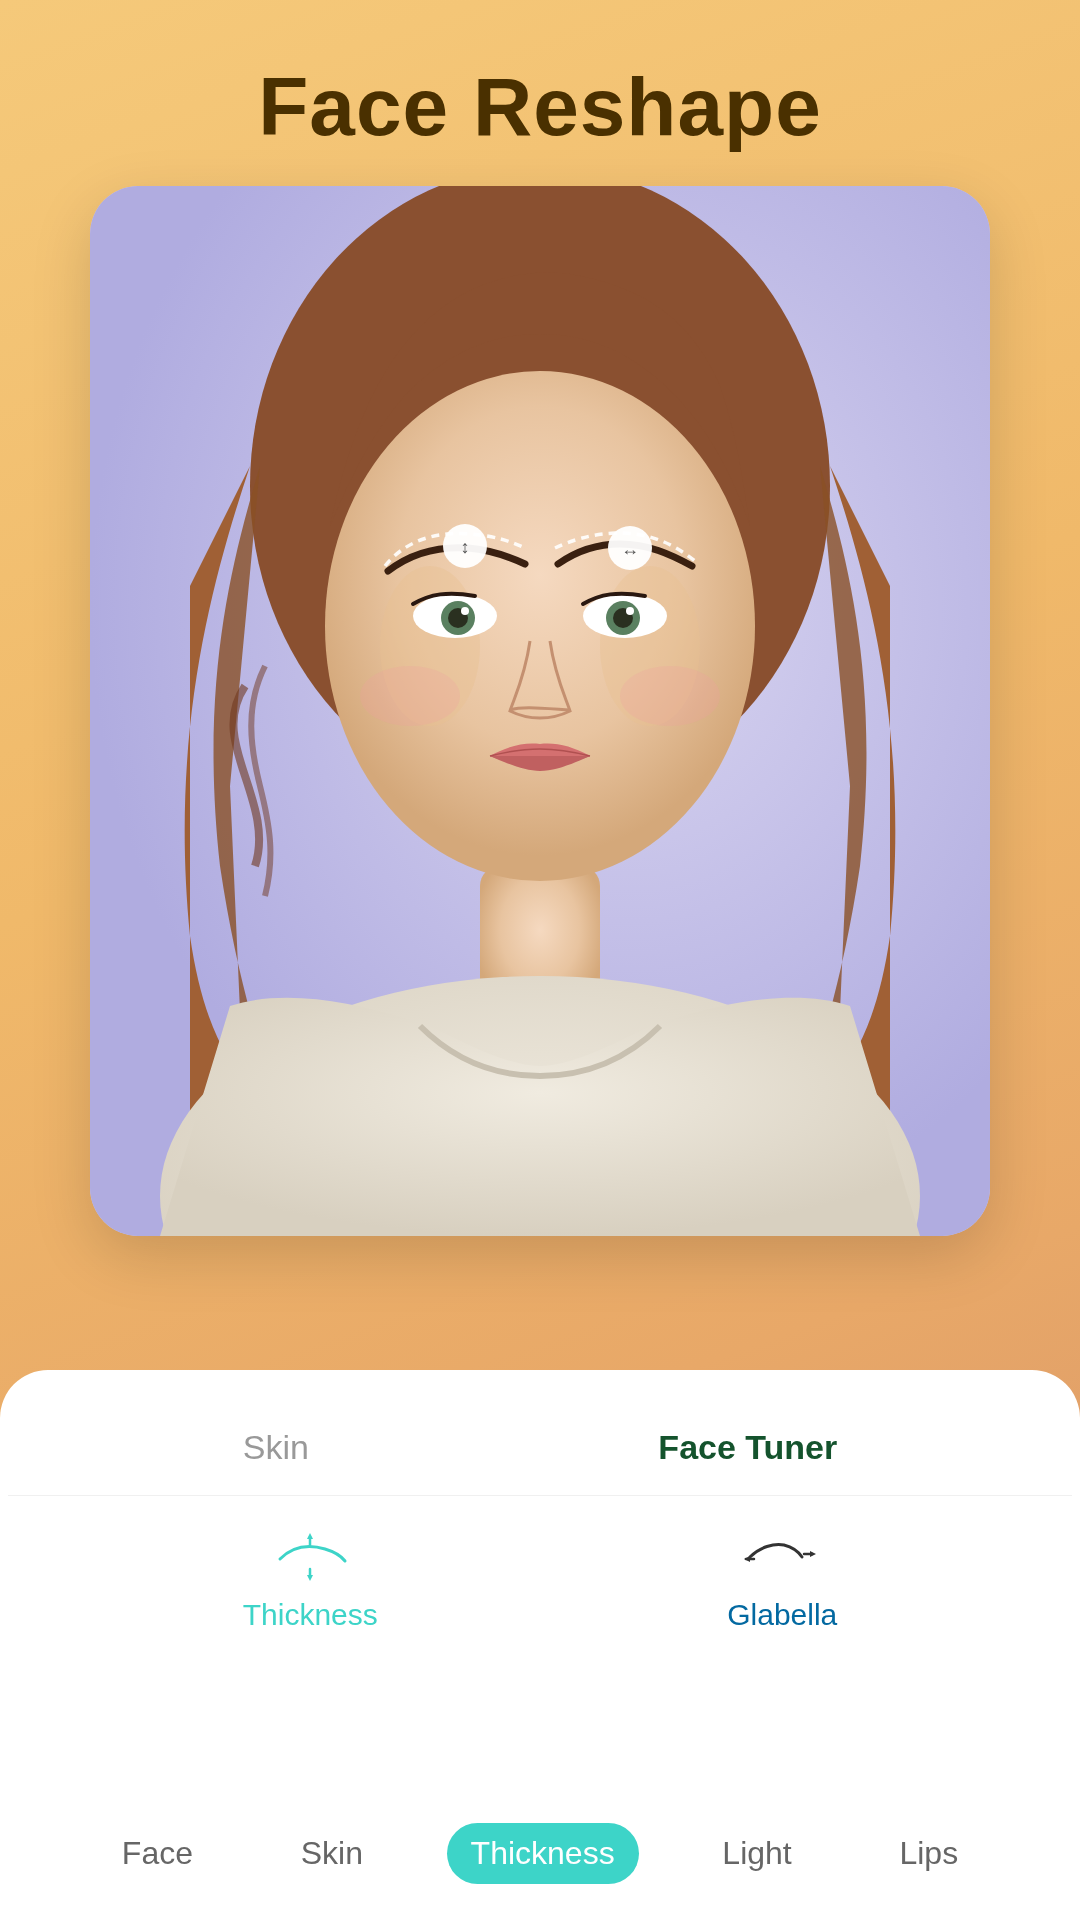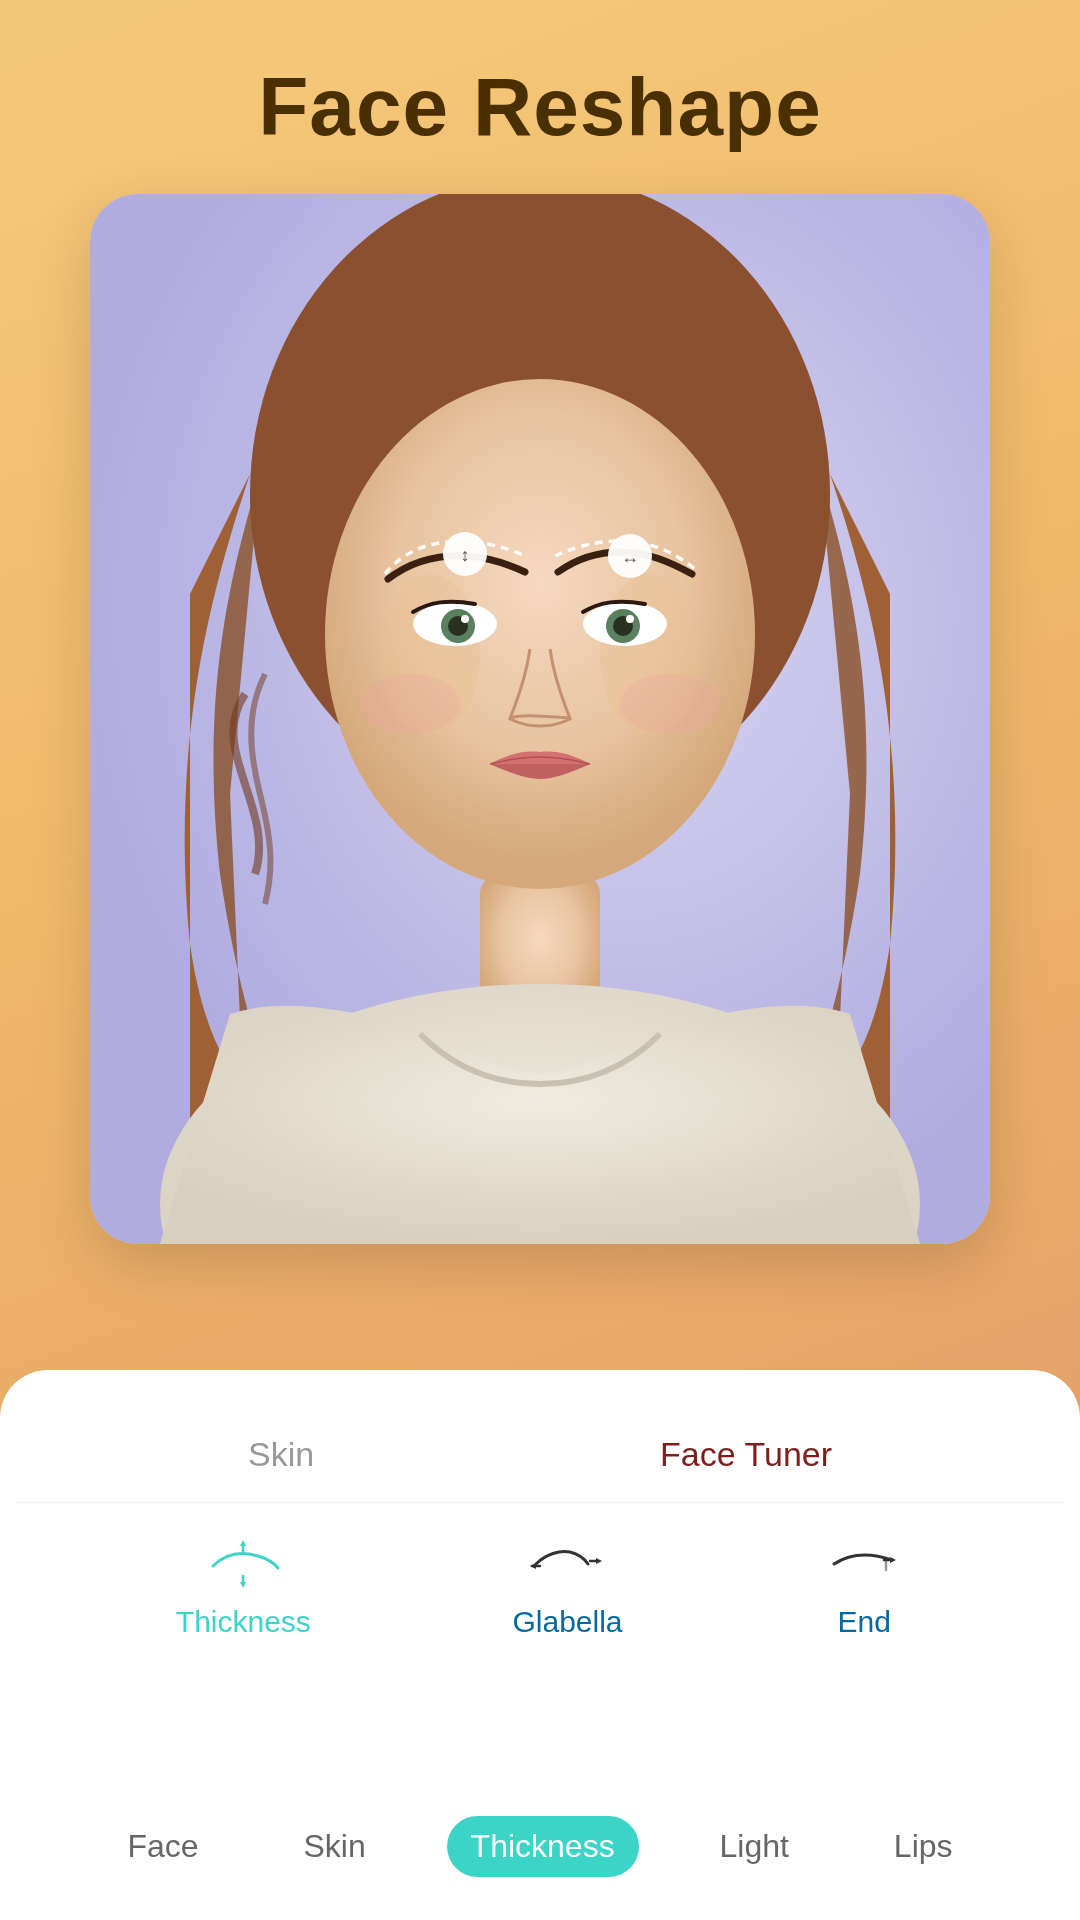--- a/index.html
+++ b/index.html
@@ -14,21 +14,21 @@
       flex-direction: column;
       align-items: center;
       overflow: hidden;
     }
 
     .page-title {
       font-size: 82px;
       font-weight: 900;
       color: #4a3000;
       margin-top: 60px;
-      margin-bottom: 40px;
+      margin-bottom: 32px;
       letter-spacing: 1px;
     }
 
     .photo-card {
       width: 900px;
       height: 1050px;
       border-radius: 48px;
       overflow: hidden;
       background: #c5c0e8;
       position: relative;
@@ -38,21 +38,21 @@
     
     .bottom-panel {
       position: absolute;
       bottom: 0;
       left: 0;
       right: 0;
       width: 1080px;
       height: 550px;
       background: white;
       border-radius: 48px 48px 0 0;
-      padding: 15px;
+      padding: 8px;
       display: flex;
       flex-direction: column;
     }
 
     .category-tabs {
       display: flex;
       justify-content: space-around;
       align-items: center;
       padding: 42px 60px 20px;
       border-bottom: 1px solid #f0f0f0;
@@ -60,22 +60,22 @@
 
     .category-tab {
       font-size: 34px;
       color: #999;
       font-weight: 400;
       cursor: pointer;
       padding: 8px 0;
     }
 
     .category-tab.active {
-      color: #7f1d1d;
-      font-weight: 400;
+      color: #14532d;
+      font-weight: 700;
     }
 
     .tool-options {
       display: flex;
       justify-content: space-around;
       padding: 30px 60px 20px;
     }
 
     .tool-option {
       display: flex;
@@ -262,31 +262,20 @@
           <line x1="12" y1="30" x2="4" y2="30" stroke="#333" stroke-width="2.5" stroke-linecap="round"></line>
           <polygon points="2,30 8,27 8,33" fill="#333"></polygon>
           <line x1="62" y1="25" x2="70" y2="25" stroke="#333" stroke-width="2.5" stroke-linecap="round"></line>
           <polygon points="74,25 68,22 68,28" fill="#333"></polygon>
         </svg>
       </div>
       <span class="tool-label">Glabella</span>
     </div>
 
 
-    <div class="tool-option">
-      <div class="tool-icon">
-        <svg width="80" height="55" viewBox="0 0 80 55">
-          <path d="M10,28 C25,18 45,16 68,24" stroke="#333" stroke-width="3" fill="none" stroke-linecap="round"></path>
-          <line x1="60" y1="24" x2="68" y2="24" stroke="#333" stroke-width="2.5" stroke-linecap="round"></line>
-          <polygon points="72,24 66,21 66,27" fill="#333"></polygon>
-          <line x1="62" y1="24" x2="62" y2="34" stroke="#333" stroke-width="2.5" stroke-linecap="round" opacity="0.5"></line>
-        </svg>
-      </div>
-      <span class="tool-label">End</span>
-    </div>
 
   </div>
 
   <div class="bottom-nav">
     <span class="nav-item">Face</span>
     <span class="nav-item">Skin</span>
     <span class="nav-item active">Thickness</span>
     <span class="nav-item">Light</span>
     <span class="nav-item">Lips</span>
   </div>

